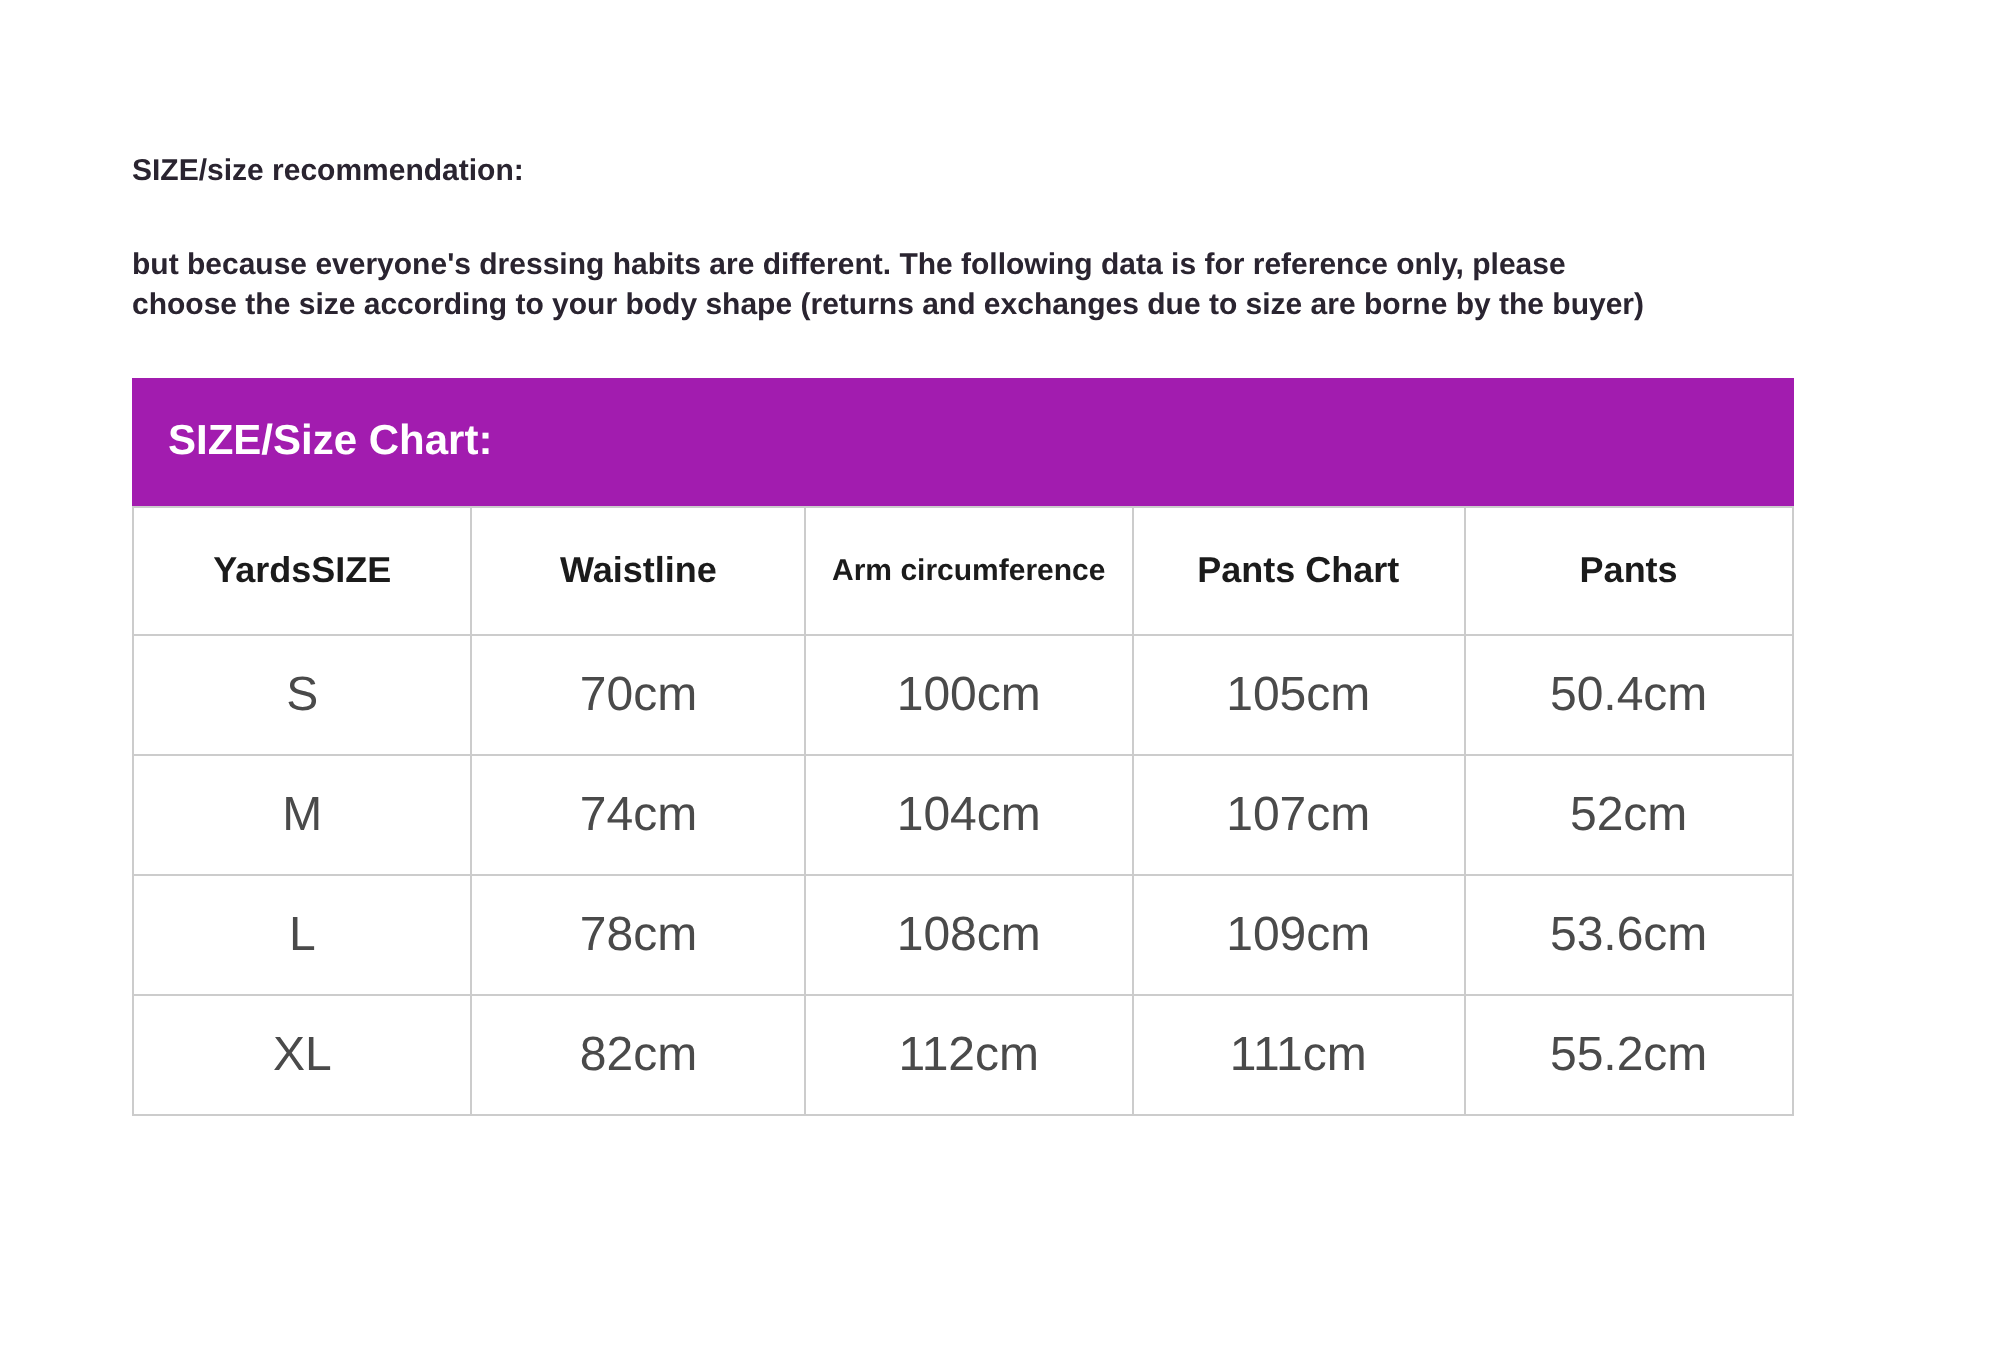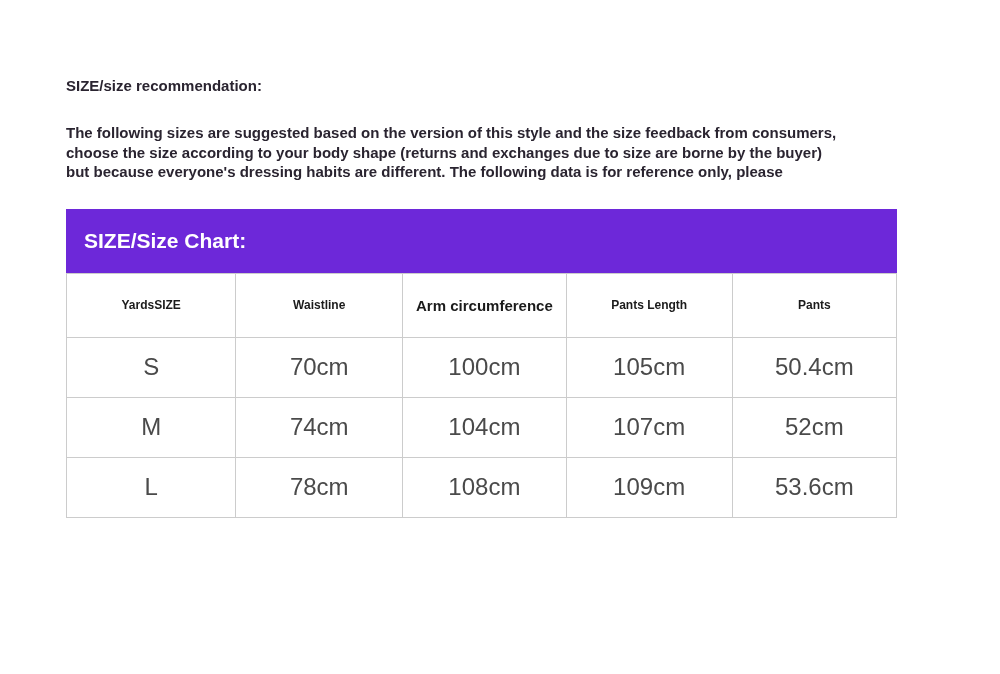--- a/index.html
+++ b/index.html
@@ -29,21 +29,21 @@
   }
   .rec-line {
     font-size: 15px;
     font-weight: bold;
     color: #2a2430;
     line-height: 19.5px;
     white-space: nowrap;
   }
   .chart-bar {
     height: 64px;
-    background: #6d28d9;
+    background: #a21caf;
     display: flex;
     align-items: center;
     padding-left: 18px;
   }
   .chart-bar-title {
     color: #ffffff;
     font-size: 21px;
     font-weight: bold;
   }
   table.size-table {
@@ -52,21 +52,21 @@
     table-layout: fixed;
   }
   .size-table col.c1 { width: 20.4%; }
   .size-table col.c2 { width: 20.1%; }
   .size-table col.c3 { width: 19.7%; }
   .size-table col.c4 { width: 20.0%; }
   .size-table col.c5 { width: 19.8%; }
   .size-table th {
     height: 64px;
     border: 1px solid #cccccc;
-    font-size: 12px;
+    font-size: 18px;
     font-weight: bold;
     color: #1b1b1b;
     text-align: center;
     vertical-align: middle;
   }
   .size-table th.th-small {
     font-size: 15px;
   }
   .size-table td {
     height: 60px;
@@ -79,43 +79,42 @@
   }
 </style>
 </head>
 <body>
 
 <div class="page">
 
   <div class="rec-title">SIZE/size recommendation:</div>
 
   <div class="rec-text">
-    <div class="rec-line">The following sizes are suggested based on the version of this style and the size feedback from consumers,</div>
+    <div class="rec-line">but because everyone's dressing habits are different. The following data is for reference only, please</div>
     <div class="rec-line">choose the size according to your body shape (returns and exchanges due to size are borne by the buyer)</div>
-    <div class="rec-line">but because everyone's dressing habits are different. The following data is for reference only, please</div>
   </div>
 
   <div class="chart-bar">
     <span class="chart-bar-title">SIZE/Size Chart:</span>
   </div>
 
   <table class="size-table">
     <colgroup>
       <col class="c1">
         <col class="c2">
         <col class="c3">
         <col class="c4">
         <col class="c5">
     </colgroup>
     <thead>
       <tr>
         <th>YardsSIZE</th>
         <th>Waistline</th>
         <th class="th-small">Arm circumference</th>
-        <th>Pants Length</th>
+        <th>Pants Chart</th>
         <th>Pants</th>
       </tr>
     </thead>
     <tbody>
       <tr>
         <td>S</td>
         <td>70cm</td>
         <td>100cm</td>
         <td>105cm</td>
         <td>50.4cm</td>
@@ -127,16 +126,23 @@
         <td>107cm</td>
         <td>52cm</td>
       </tr>
       <tr>
         <td>L</td>
         <td>78cm</td>
         <td>108cm</td>
         <td>109cm</td>
         <td>53.6cm</td>
       </tr>
+      <tr>
+        <td>XL</td>
+        <td>82cm</td>
+        <td>112cm</td>
+        <td>111cm</td>
+        <td>55.2cm</td>
+      </tr>
     </tbody>
   </table>
 
 </div>
 
 </body></html>

